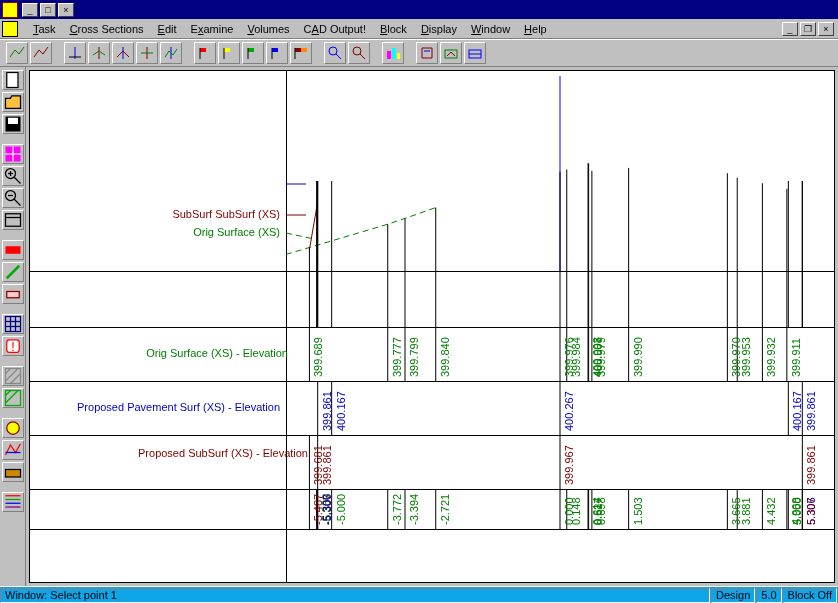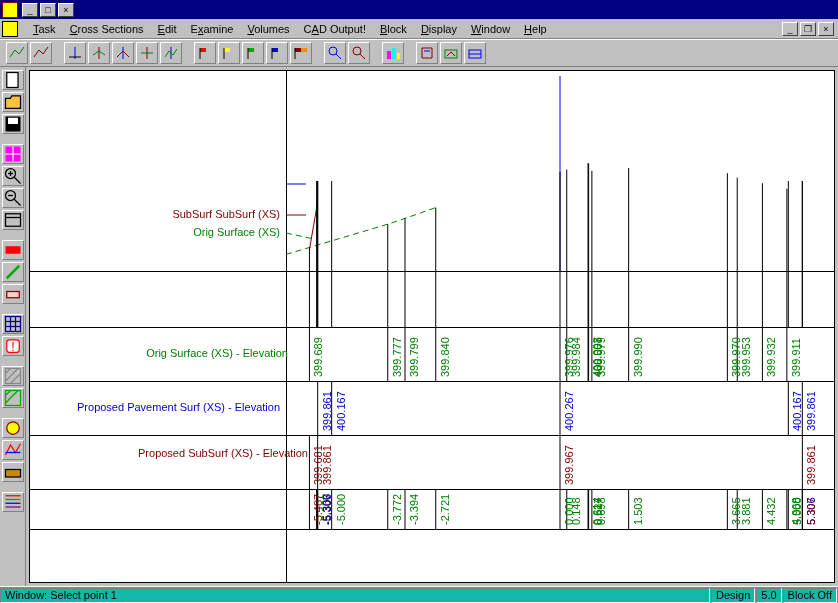--- a/index.html
+++ b/index.html
@@ -115,21 +115,21 @@
   background: #fff;
   border: 1px solid #000;
   position: relative;
   overflow: hidden;
 }
 
 .statusbar {
   position: absolute;
   left: 0; right: 0; bottom: 0;
   height: 17px;
-  background: #14b8a6;
+  background: #0ea5e9;
   border-top: 1px solid #fff;
   display: flex;
   align-items: center;
   font-size: 11px;
 }
 .status-cell {
   border: 1px solid #808080;
   border-top-color: #808080; border-left-color: #808080;
   border-right-color: #fff; border-bottom-color: #fff;
   padding: 0 4px;

